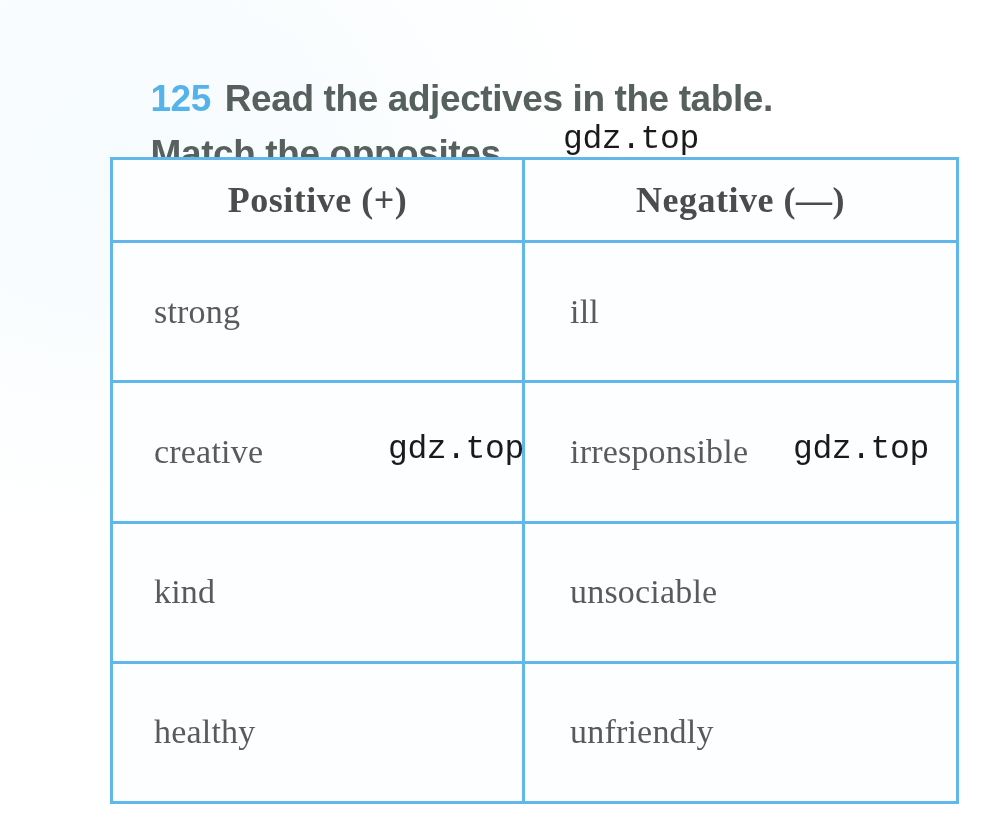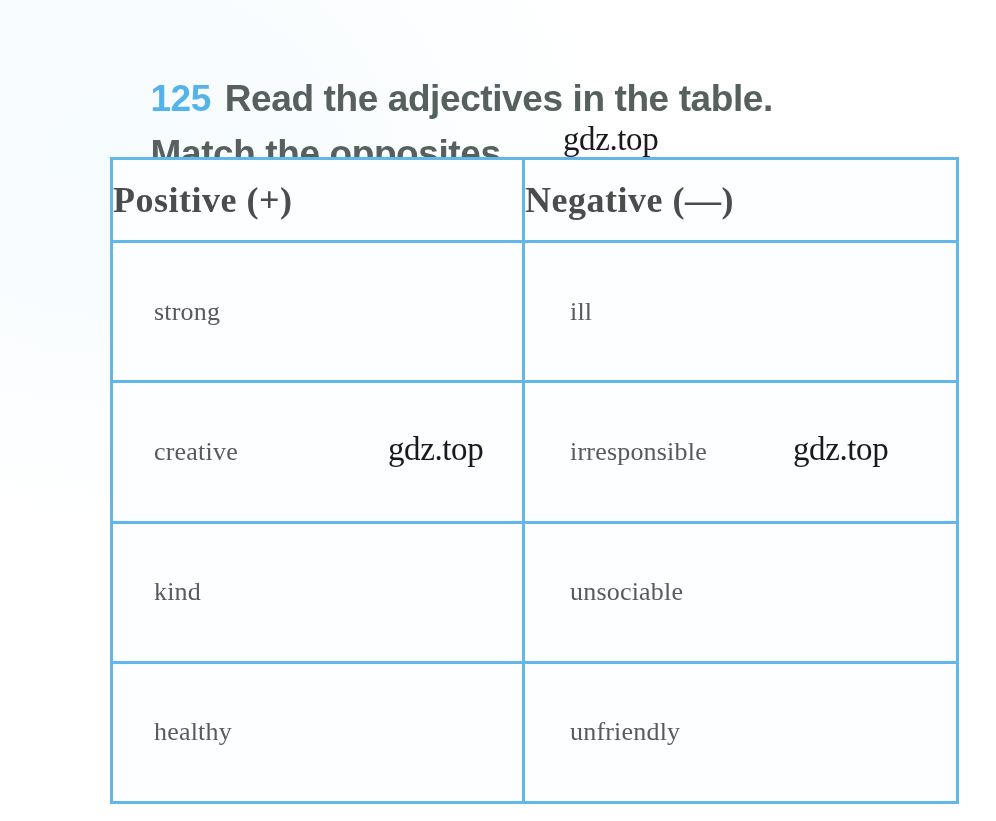--- a/index.html
+++ b/index.html
@@ -68,47 +68,47 @@
 
   table.adj-table th,
   table.adj-table td {
     border: 3px solid #62b7ea;
     padding: 0;
     background: transparent;
   }
 
   table.adj-table thead th {
     height: 80px;
-    text-align: left;
+    text-align: center;
     vertical-align: middle;
     font-family: "Liberation Serif", serif;
     font-weight: bold;
     font-size: 36px;
     color: #4c4c4c;
     letter-spacing: 0.5px;
   }
 
   table.adj-table tbody td {
     height: 80px;
     vertical-align: middle;
     font-family: "Liberation Serif", serif;
     font-weight: normal;
-    font-size: 26px;
+    font-size: 34px;
     color: #5a5a5a;
     padding-left: 41px;
     letter-spacing: 0.2px;
   }
   table.adj-table tbody td.neg-cell {
     padding-left: 45px;
   }
 
   
   .watermark {
     position: absolute;
-    font-family: Liberation Serif, serif;
+    font-family: Liberation Mono, monospace;
     font-size: 33px;
     font-weight: normal;
     color: #1a1a1a;
     letter-spacing: -0.4px;
     white-space: nowrap;
   }
   #wm-top   { left: 563px; top: 121px; }
   #wm-mid-l { left: 388px; top: 431px; }
   #wm-mid-r { left: 793px; top: 431px; }
 </style>

